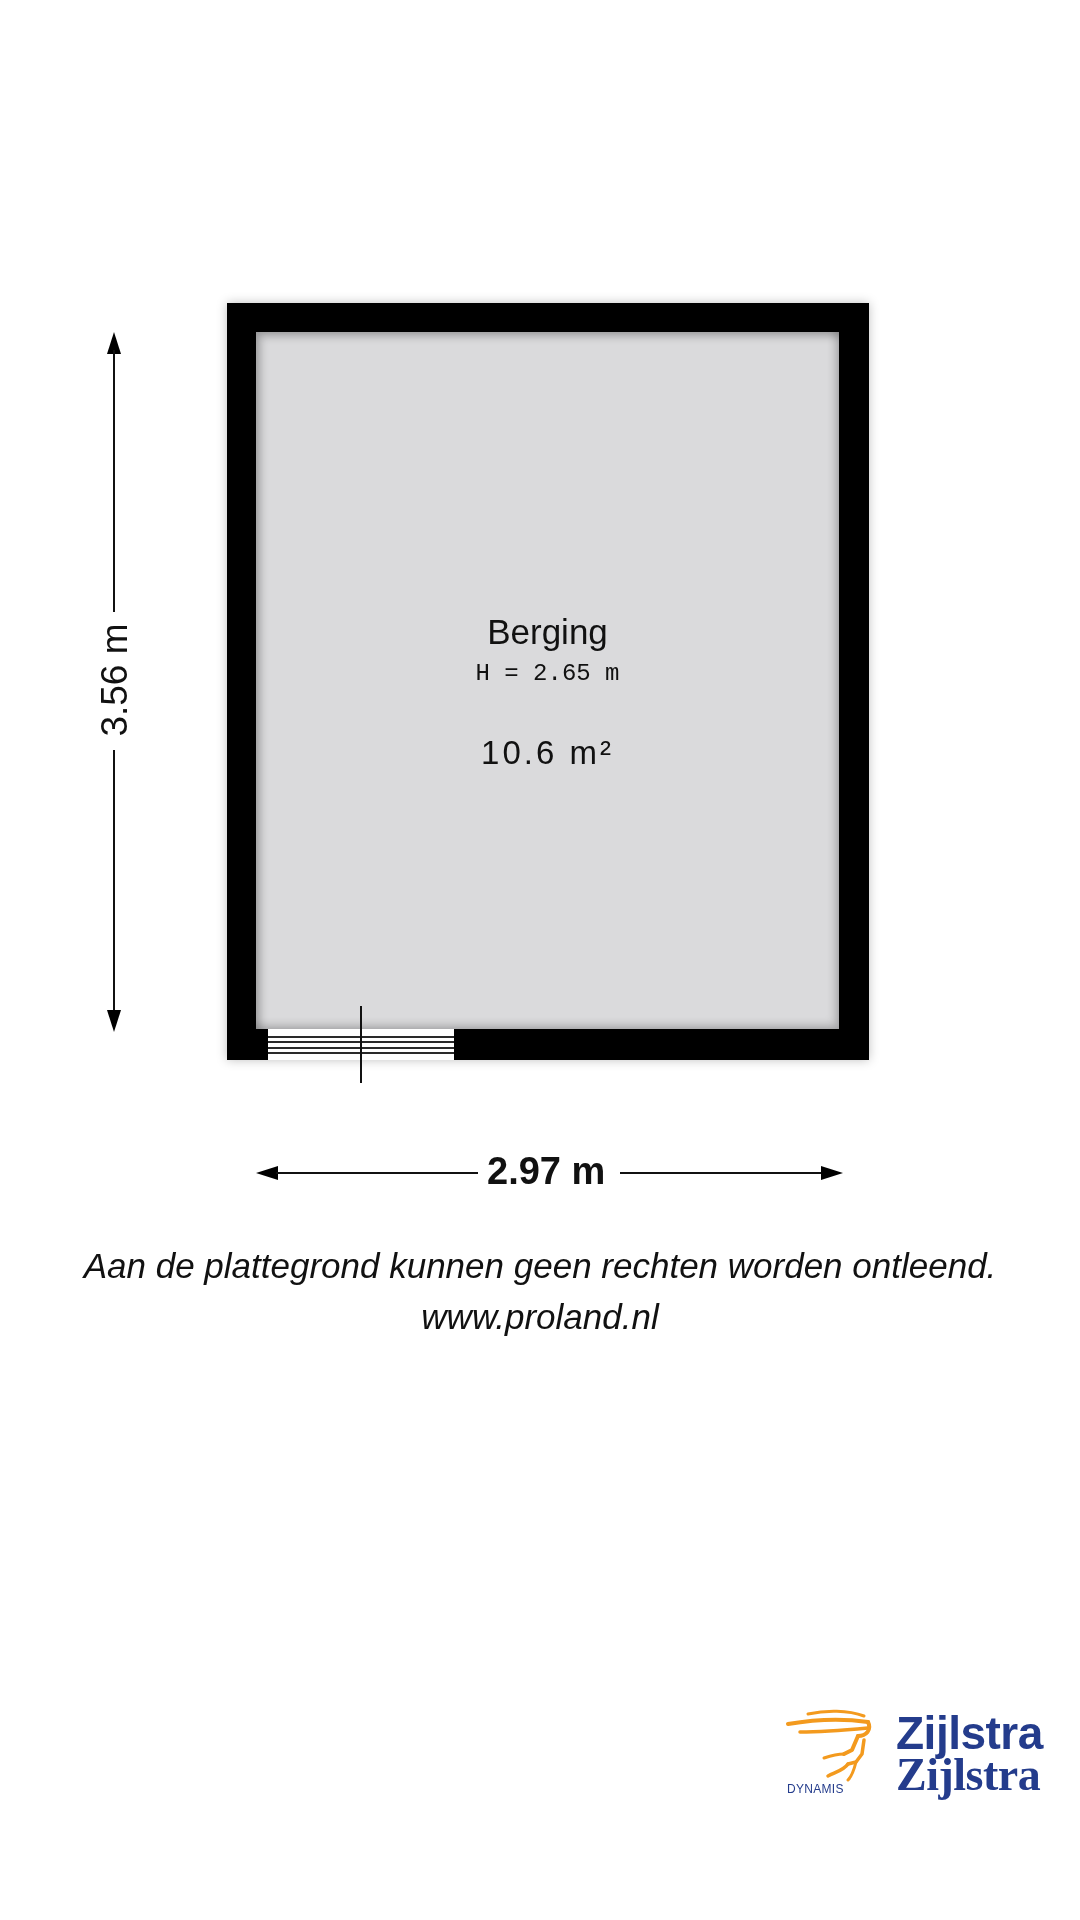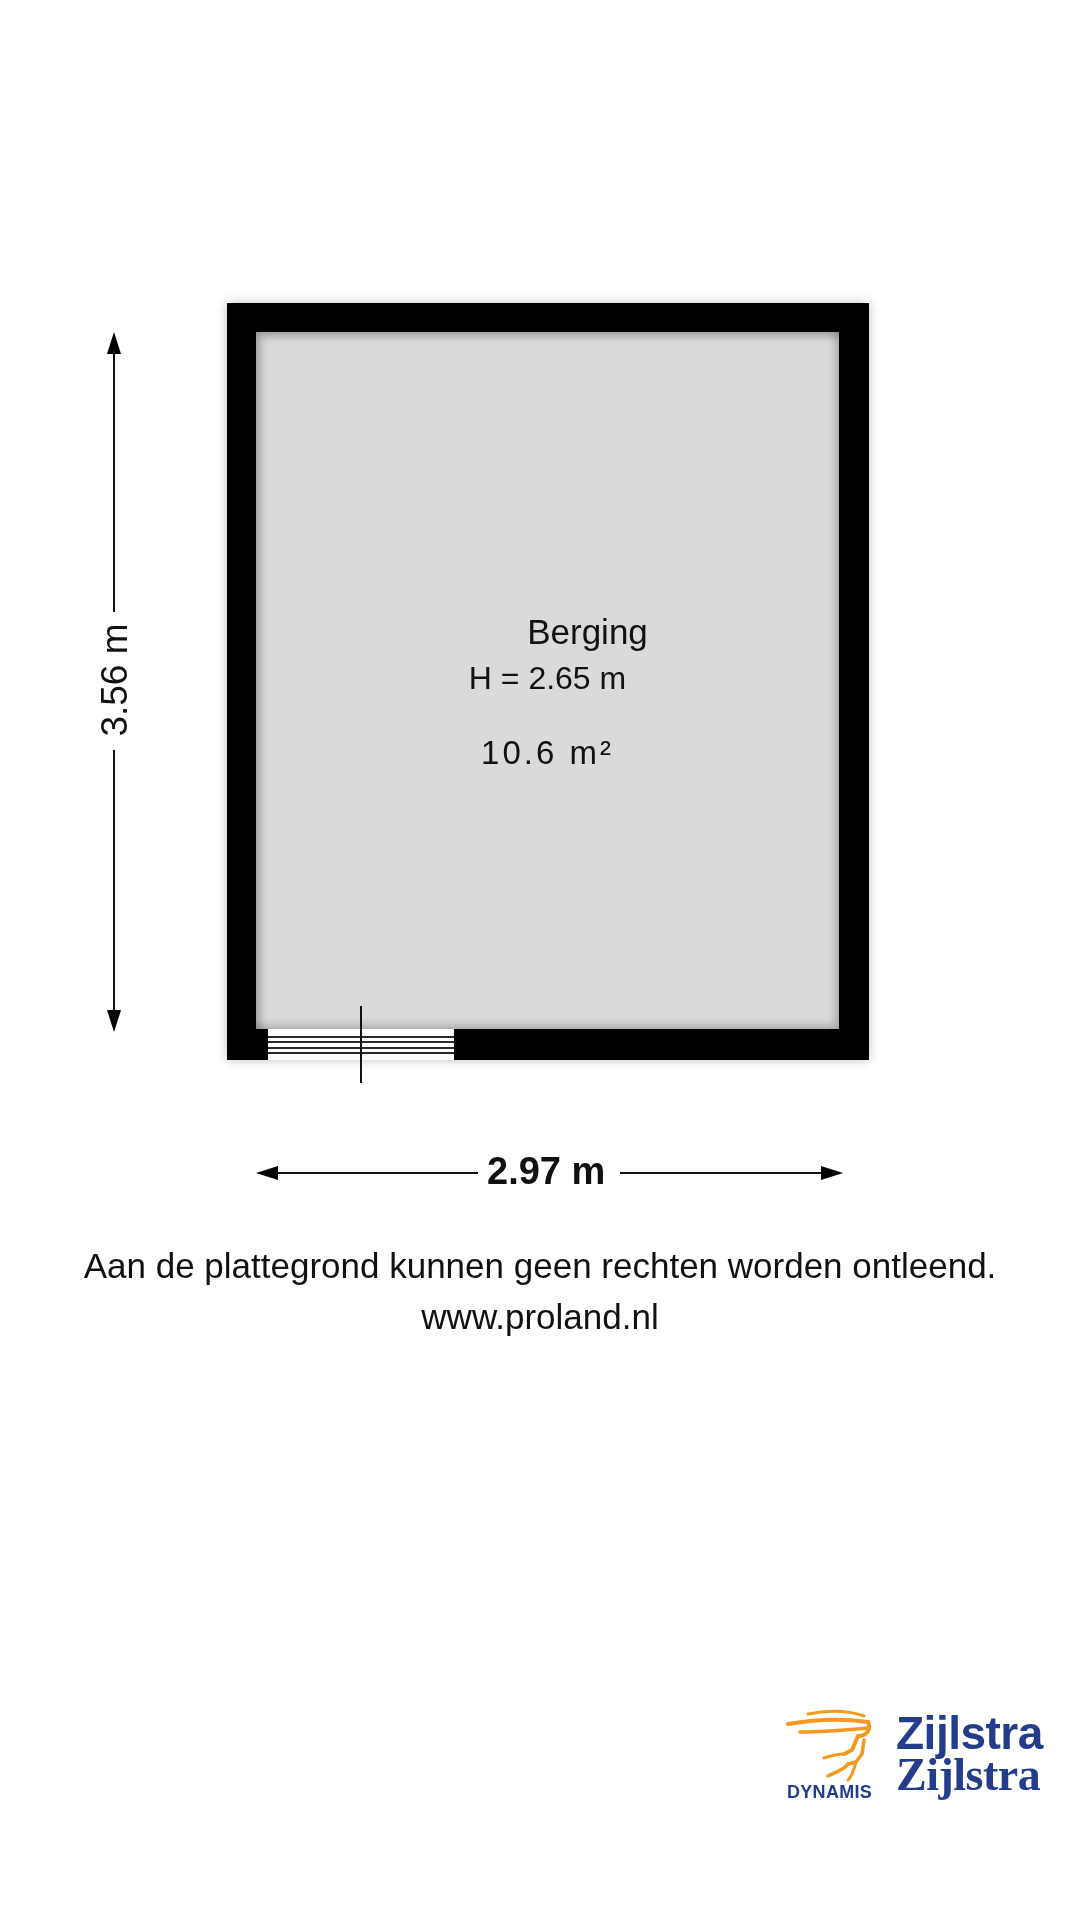--- a/index.html
+++ b/index.html
@@ -28,22 +28,22 @@
   .door-line {
     position: absolute; left: 268px; width: 186px; height: 2px; background: #2a2a2a;
   }
   .door-swing-line {
     position: absolute; left: 360px; top: 1006px; width: 2px; height: 77px; background: #111111;
   }
 
   .room-label {
     position: absolute; left: 256px; width: 583px; text-align: center; white-space: nowrap;
   }
-  .room-name { top: 612px; font-size: 35px; margin-left: 40px; }
-  .room-height { top: 660px; font-size: 32px; }
+  .room-name { top: 612px; font-size: 35px; }
+  .room-height { top: 660px; font-size: 24px; font-family: Liberation Mono, monospace; }
   .room-area { top: 734px; font-size: 33px; letter-spacing: 3px; }
 
   
   .dim-v-line { position: absolute; left: 113px; width: 2px; background: #111; }
   .dim-h-line { position: absolute; top: 1172px; height: 2px; background: #111; }
   .arrow-up {
     position: absolute; left: 107px; top: 332px; width: 0; height: 0;
     border-left: 7px solid transparent; border-right: 7px solid transparent;
     border-bottom: 22px solid #000;
   }
@@ -65,30 +65,30 @@
   .dim-v-text {
     position: absolute; left: 115px; top: 680px; font-size: 37px; white-space: nowrap;
     transform: translate(-50%, -50%) rotate(-90deg);
   }
   .dim-h-text {
     position: absolute; left: 487px; top: 1150px; font-size: 38px; white-space: nowrap; font-weight: bold;
   }
 
   
   .disclaimer {
-    position: absolute; left: 0; width: 1080px; text-align: center; font-size: 35px; white-space: nowrap;
+    position: absolute; left: 0; width: 1080px; text-align: center; font-size: 35px; white-space: nowrap; font-style: italic;
   }
   .disclaimer-1 { top: 1246px; }
   .disclaimer-2 { top: 1291px; margin-top: 6px; }
 
   
   .logo { position: absolute; left: 780px; top: 1700px; width: 290px; height: 110px; }
   .logo-mark { position: absolute; left: 6px; top: 6px; width: 88px; height: 76px; }
   .logo-dynamis {
-    position: absolute; left: 7px; top: 82px; font-size: 18px; font-weight: bold;
+    position: absolute; left: 7px; top: 82px; font-size: 12px; font-weight: normal;
     color: #243c8c; letter-spacing: 0.3px;
   }
   .logo-word {
     position: absolute; left: 116px; font-size: 46px; font-weight: bold; color: #243c8c;
     letter-spacing: -0.5px; line-height: 1;
   }
   .logo-word-1 { top: 10px; }
   .logo-word-2 { top: 52px; font-family: Liberation Serif, serif; }
 </style>
 </head>

